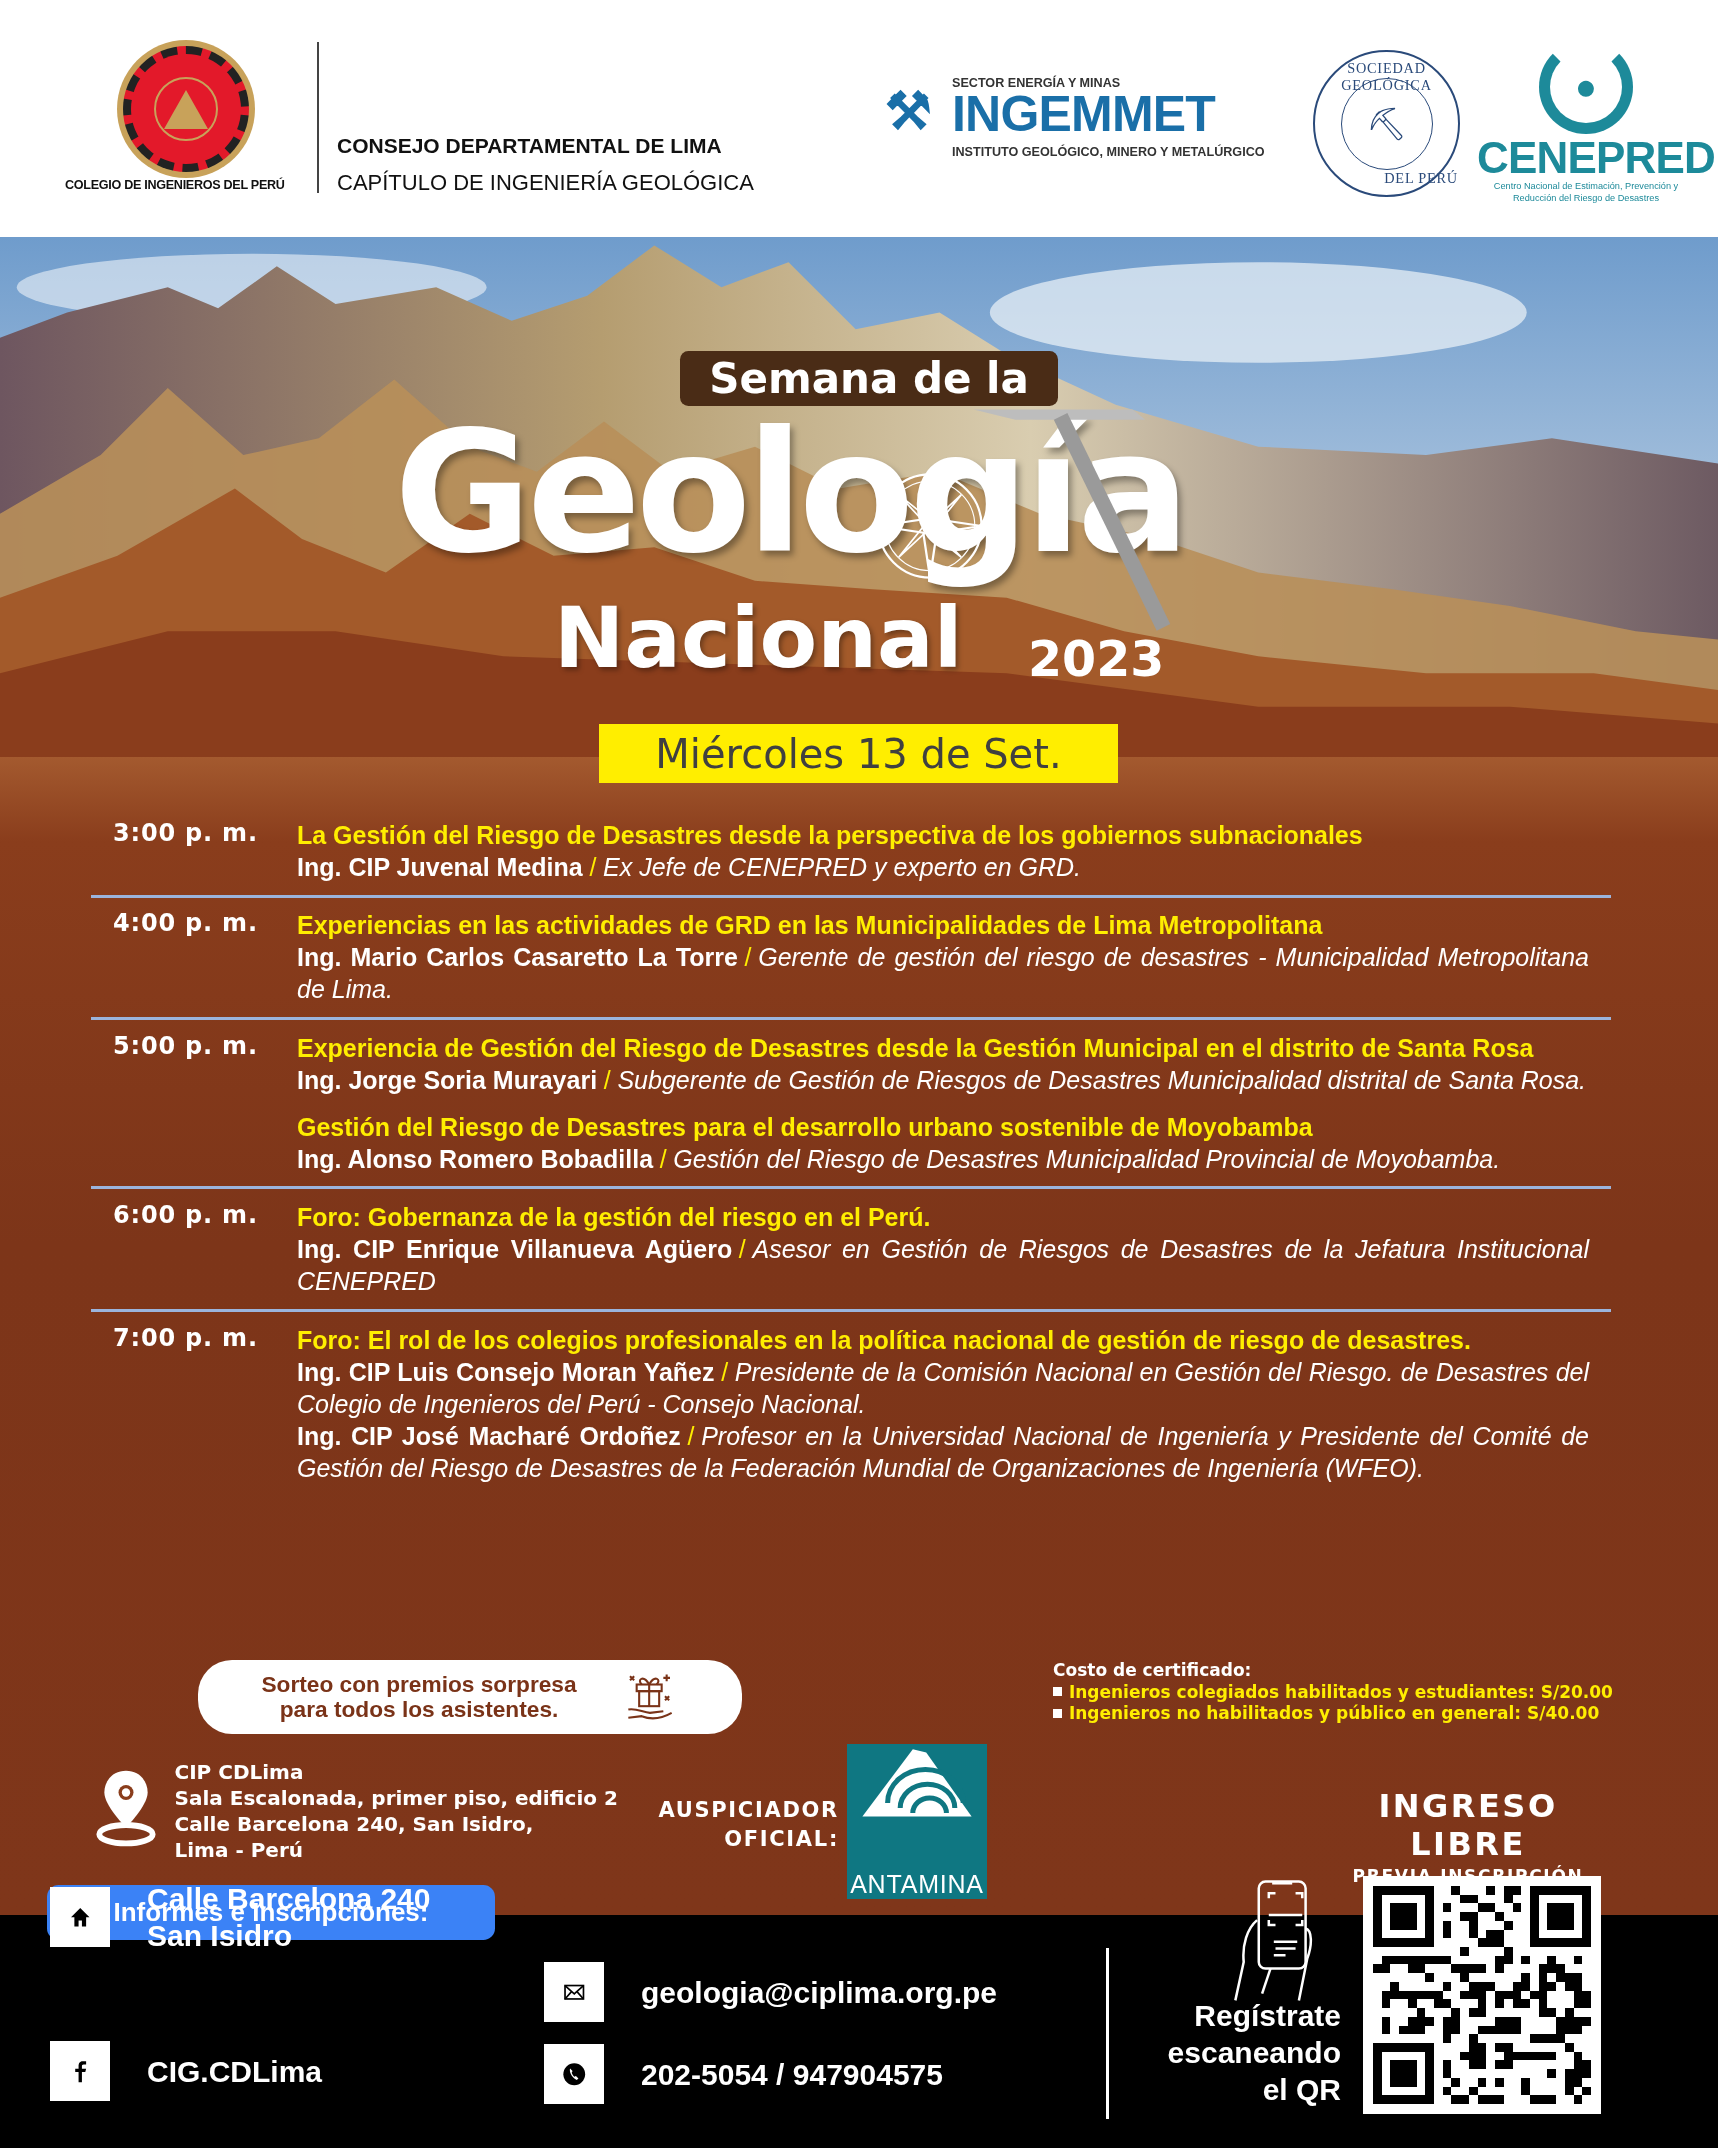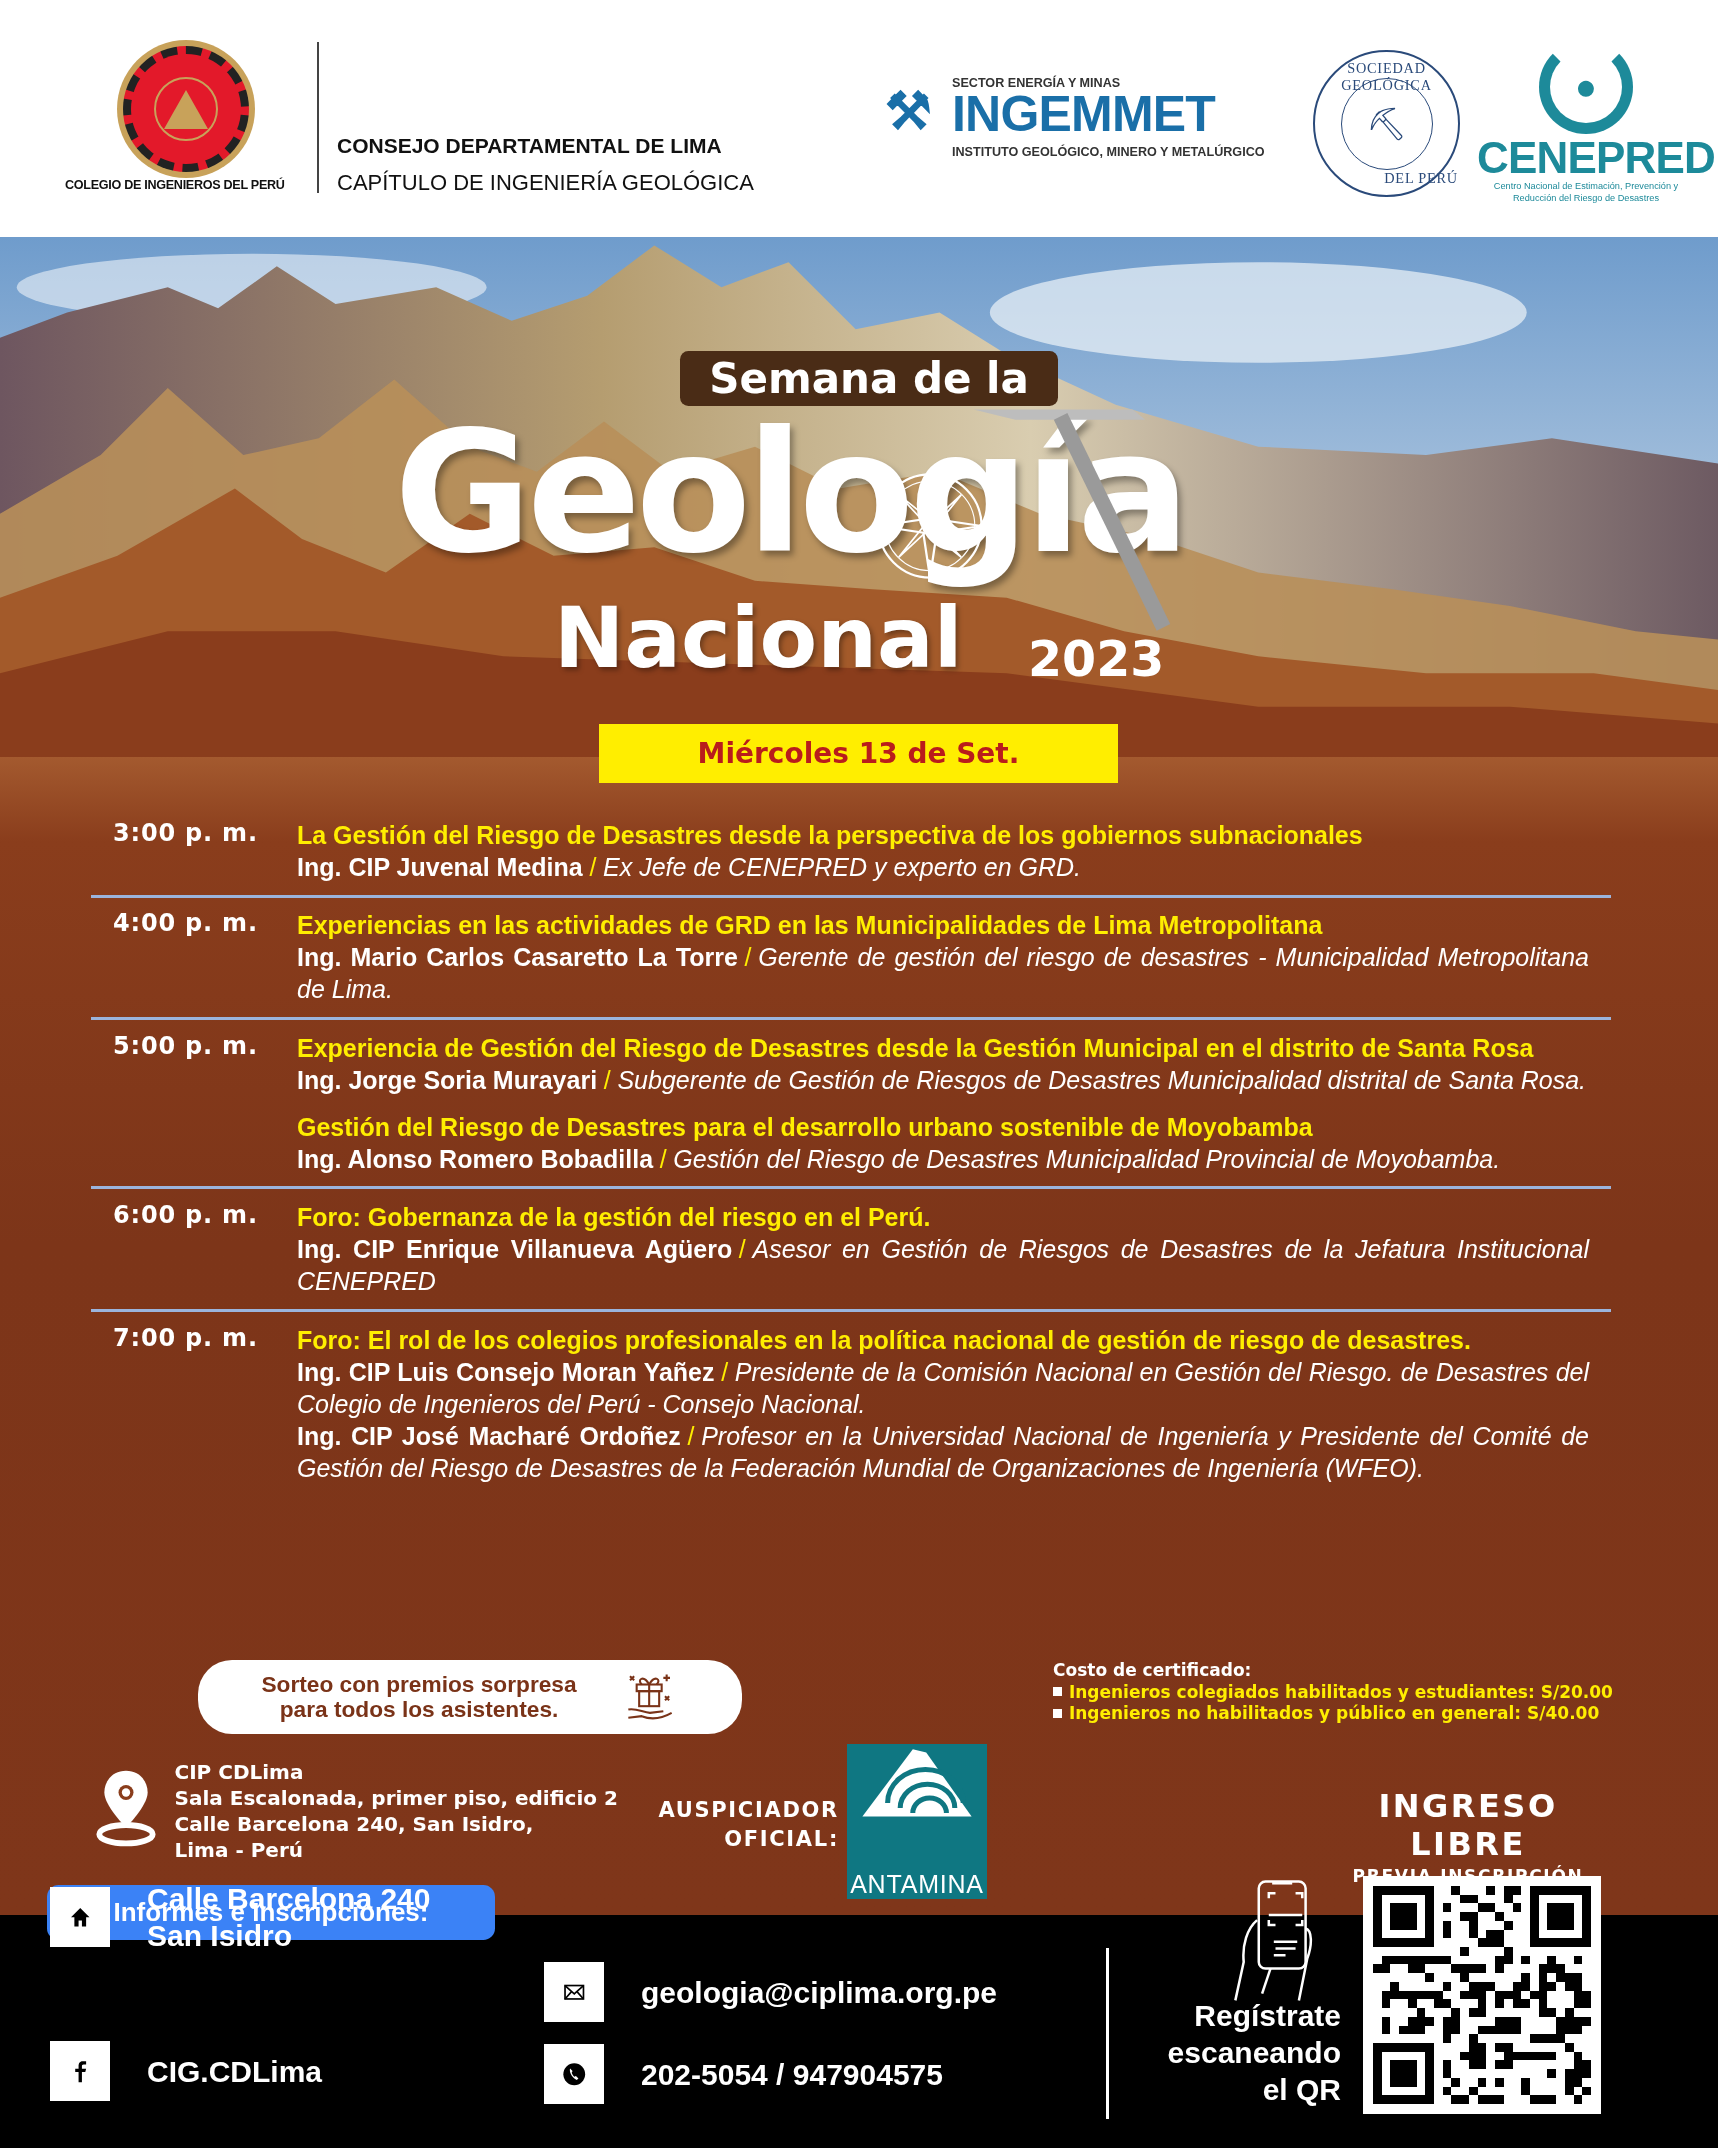--- a/index.html
+++ b/index.html
@@ -56,21 +56,21 @@
     font-size: 168px; color: #fff; letter-spacing: -5px; text-shadow: 3.4px 5px 6.7px rgba(0,0,0,0.35); line-height: 185px; }
   .title-nacional { position: absolute; left: 554px; top: 592px; font-family: "DejaVu Sans", sans-serif; font-weight: bold;
     font-size: 84px; color: #fff; text-shadow: 2.5px 3.4px 5px rgba(0,0,0,0.35); line-height: 92px; }
   .title-year { position: absolute; left: 1028px; top: 631px; font-family: "DejaVu Sans", sans-serif; font-weight: bold;
     font-size: 49px; color: #fff; }
   .compass { position: absolute; left: 874px; top: 470px; width: 112px; height: 112px; }
   .pickaxe { position: absolute; left: 965px; top: 401px; width: 218px; height: 252px; }
 
   .date-box { position: absolute; left: 599px; top: 723px; width: 519px; height: 59px; background: #ffee00;
     display: flex; align-items: center; justify-content: center; }
-  .date-box span { font-family: "DejaVu Sans", sans-serif; font-weight: bold; font-size: 28px; color: #b91c1c; }
+  .date-box span { font-family: "DejaVu Sans", sans-serif; font-weight: normal; font-size: 40px; color: #404040; }
 
   
   .agenda { position: absolute; left: 91px; top: 819px; width: 1520px; }
   .slot { position: relative; padding: 0 0 11.7px 0; }
   .slot + .slot { border-top: 3.4px solid #9bb4dc; padding-top: 11.7px; }
   .slot-time { position: absolute; left: 22px; top: 0; width: 168px; font-size: 24px; font-weight: bold; color: #fff;
     font-family: "DejaVu Sans", sans-serif; letter-spacing: 0.8px; }
   .slot + .slot .slot-time { top: 11.7px; }
   .slot-body { margin-left: 206px; width: 1292px; }
   .talk + .talk { margin-top: 15px; }

